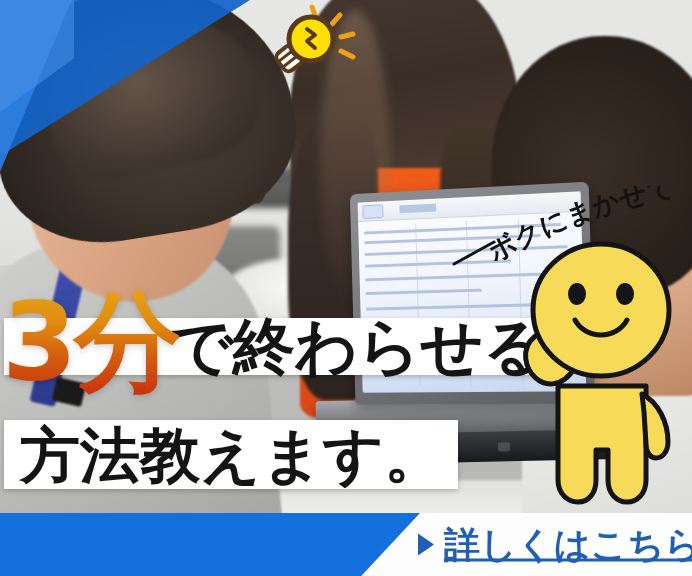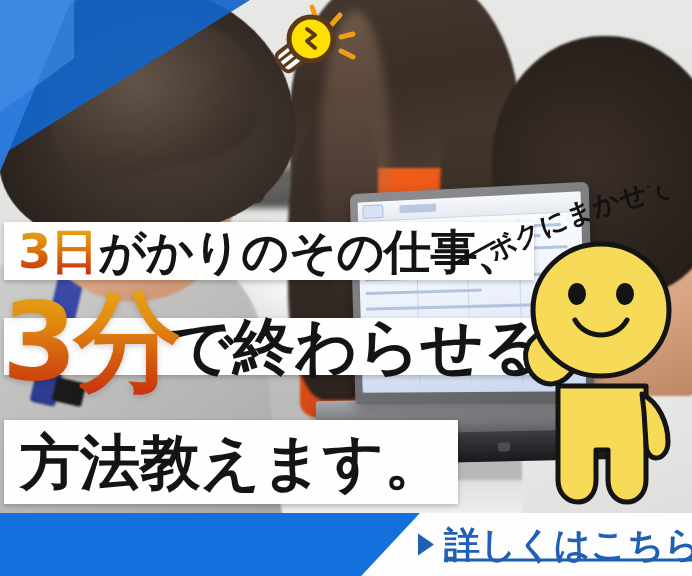--- a/index.html
+++ b/index.html
@@ -216,21 +216,21 @@
   
   .line{
     position:absolute;
     background:#fefefe;
     display:flex;align-items:center;
     white-space:nowrap;
     box-shadow:0 2px 5px rgba(0,0,0,.22);
   }
   .line1{left:4px;top:222px;height:58px;padding:0 10px 0 14px;}
   .line2{left:4px;top:318px;height:57px;padding:0 12px 0 14px;}
-  .line3{left:4px;top:420px;height:84px;padding:0 14px 0 16px;}
+  .line3{left:4px;top:420px;height:69px;padding:0 14px 0 16px;}
 
   .jp{
     font-family:"DejaVu Sans","Liberation Sans",sans-serif;
     font-weight:bold;color:#141414;letter-spacing:-.5px;
   }
   .num-grad{
     font-family:"DejaVu Sans","Liberation Sans",sans-serif;
     font-weight:bold;
     background:linear-gradient(180deg,#e8a415 0%,#e0890f 34%,#d4600f 62%,#c9300e 100%);
     -webkit-background-clip:text;background-clip:text;
@@ -355,24 +355,20 @@
         <line x1="17" y1="51" x2="38" y2="51" stroke="#5a3a1c" stroke-width="3"></line>
         <line x1="17" y1="58" x2="38" y2="58" stroke="#5a3a1c" stroke-width="3"></line>
       </g>
 
       <circle cx="49" cy="35" r="22" fill="#ffe000" stroke="#5a3a1c" stroke-width="5"></circle>
 
       <path d="M45 25 L53 31 L45 37 L53 44" fill="none" stroke="#5a3a1c" stroke-width="4" stroke-linecap="round" stroke-linejoin="round"></path>
     </svg>
   </div>
 
-  <div class="line line1">
-    <span class="num-grad t1-num">3日</span>
-    <span class="jp t1-rest">がかりのその仕事、</span>
-  </div>
 
   <div class="line line2">
     <span class="jp t2-rest">で終わらせる</span>
   </div>
   <span class="num-grad big-num">3分</span>
 
   <div class="line line3">
     <span class="jp t3">方法教えます。</span>
   </div>
 

